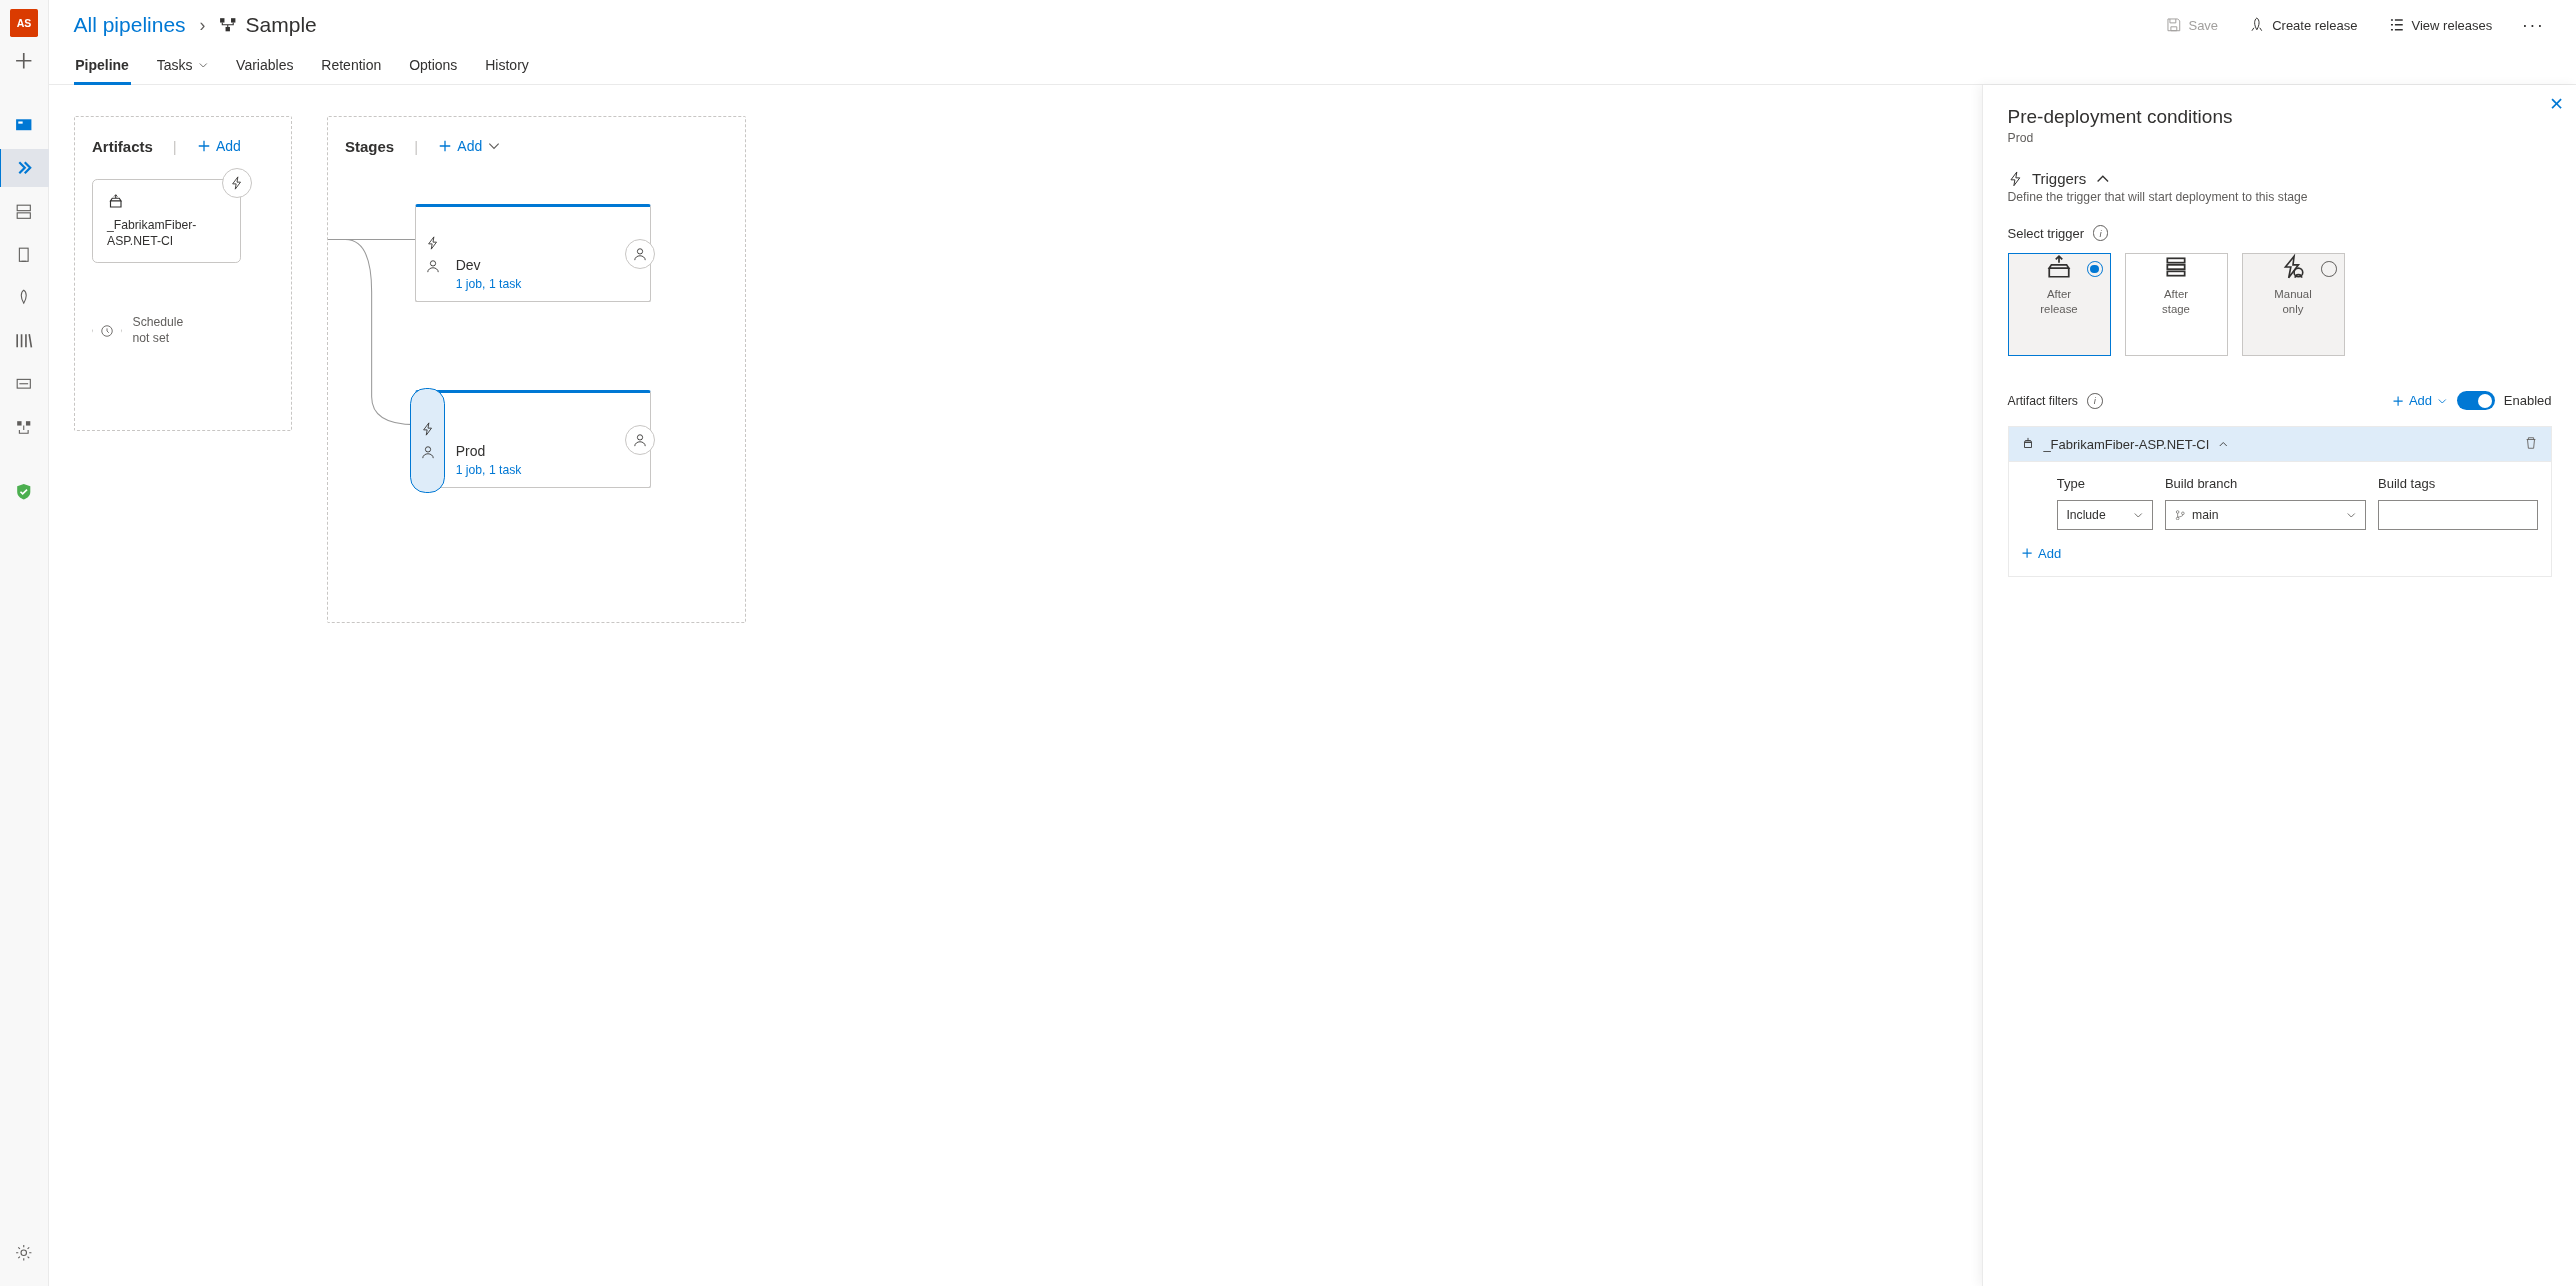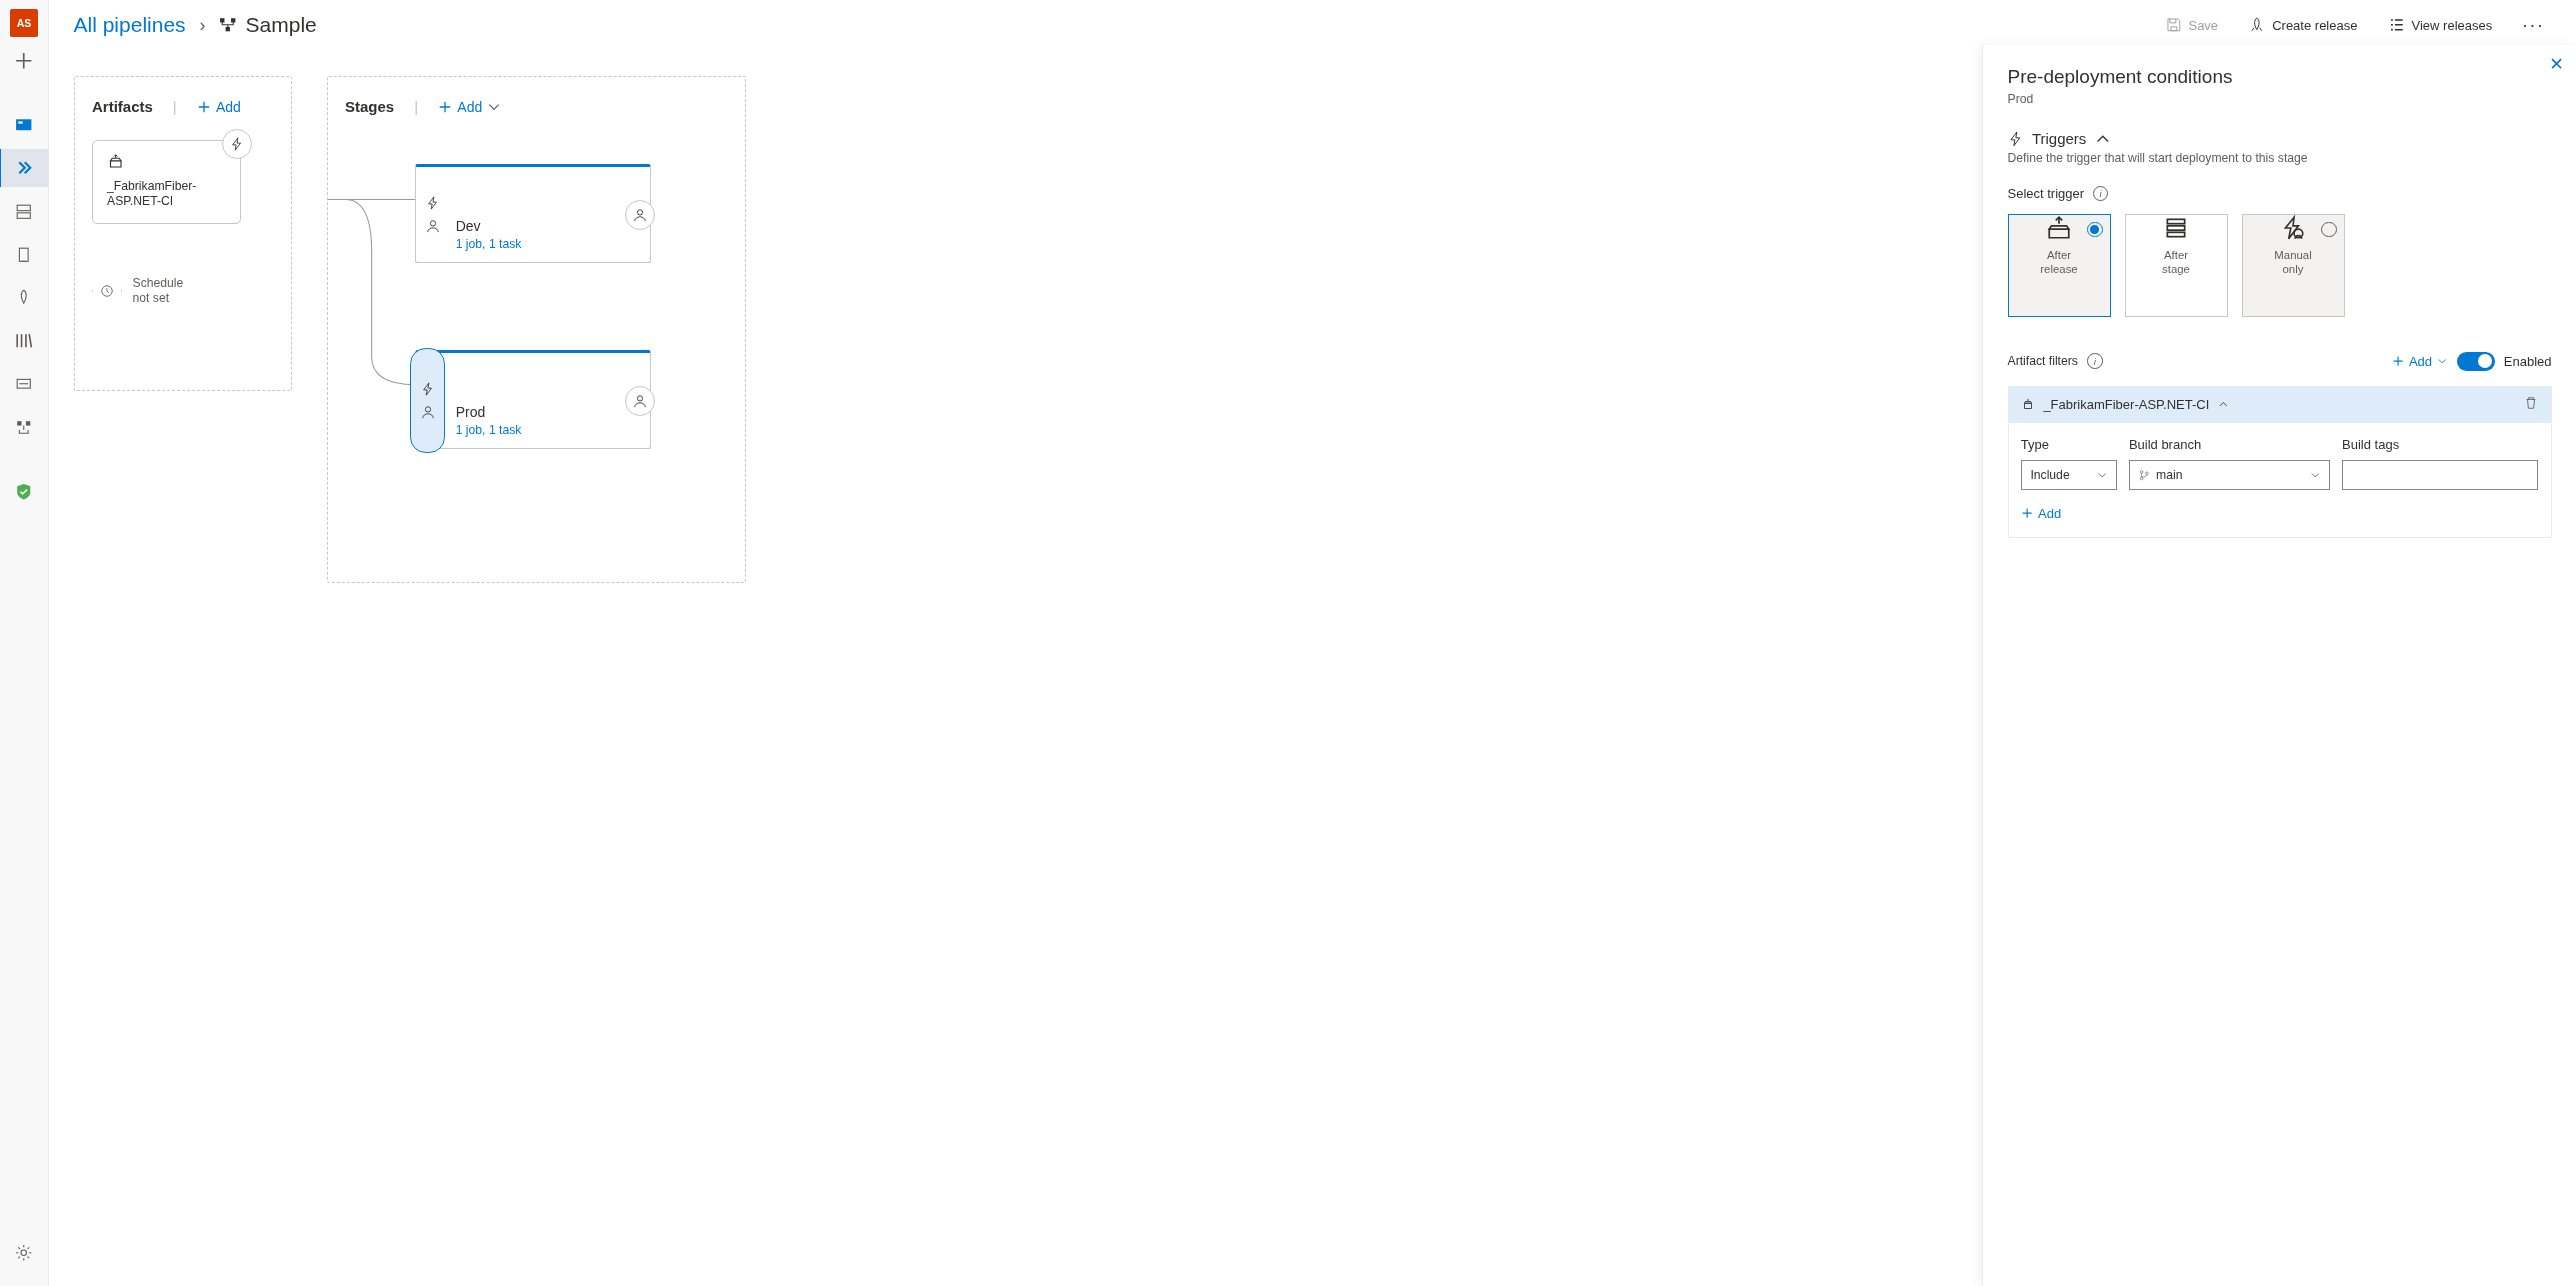--- a/index.html
+++ b/index.html
@@ -106,21 +106,21 @@
 .toggle::after{content:"";position:absolute;width:14px;height:14px;background:#fff;border-radius:50%;top:2.6px;right:2.6px;}
 .toggle-lbl{font-size:13px;}
 
 .filter-block{border:0.9px solid #eaeaea;background:#deecf9;padding:8.7px 12.2px;display:flex;align-items:center;gap:8.7px;font-size:13px;margin-bottom:0;}
 .filter-block svg{width:14px;height:14px;}
 .filter-block .flex{flex:1;}
 .filter-block .trash{color:#605e5c;cursor:pointer;}
 .filter-block .chev-up{width:10.5px;height:10.5px;}
 
 .filter-body{border:0.9px solid #eaeaea;border-top:none;padding:14px 12.2px 15.7px 12.2px;}
-.filter-cols{display:flex;gap:12.2px;margin-bottom:5.2px;}
+.filter-cols{display:flex;gap:12.2px;margin-bottom:5.2px;margin-left:36px;}
 .filter-cols .hdr{font-size:13px;color:#323130;margin-bottom:8.7px;}
 .filter-cols .col1{width:96px;}
 .filter-cols .col2{width:201px;}
 .filter-cols .col3{flex:1;}
 .sel{border:0.9px solid #8a8886;height:30px;display:flex;align-items:center;padding:0 8.7px;justify-content:space-between;font-size:12.2px;background:#fff;cursor:pointer;}
 .sel svg{width:10.5px;height:10.5px;}
 .inp{border:0.9px solid #8a8886;height:30px;padding:0 8.7px;font-size:12.2px;width:100%;}
 
 .add-row{margin-top:15.7px;}
 .add-row .add-link{color:#0078d4;display:flex;align-items:center;gap:5.2px;cursor:pointer;font-size:13px;width:fit-content;}
@@ -230,20 +230,33 @@
       </span>
       <span class="tb-btn">
         <svg viewBox="0 0 16 16">
             <path d="M2 3h2M6 3h8M2 8h2M6 8h8M2 13h2M6 13h8" stroke="#323130" stroke-width="1.5"></path>
           </svg>
         <span>View releases</span>
       </span>
       <span class="more">···</span>
     </div>
 
+    <div class="tabs">
+      <div class="tab active">Pipeline</div>
+      <div class="tab">
+          <span>Tasks</span>
+          <svg width="10.5" height="10.5" viewBox="0 0 12 12">
+            <path d="M2 4l4 4 4-4" stroke="#605e5c" fill="none"></path>
+          </svg>
+        </div>
+      <div class="tab">Variables</div>
+      <div class="tab">Retention</div>
+      <div class="tab">Options</div>
+      <div class="tab">History</div>
+    </div>
 
     <div class="body">
       <div class="canvas">
 
         <div class="panel-col artifacts-col">
           <div class="col-head">
             <span>Artifacts</span>
             <span class="divider">|</span>
             <span class="add-link">
               <svg viewBox="0 0 16 16">

